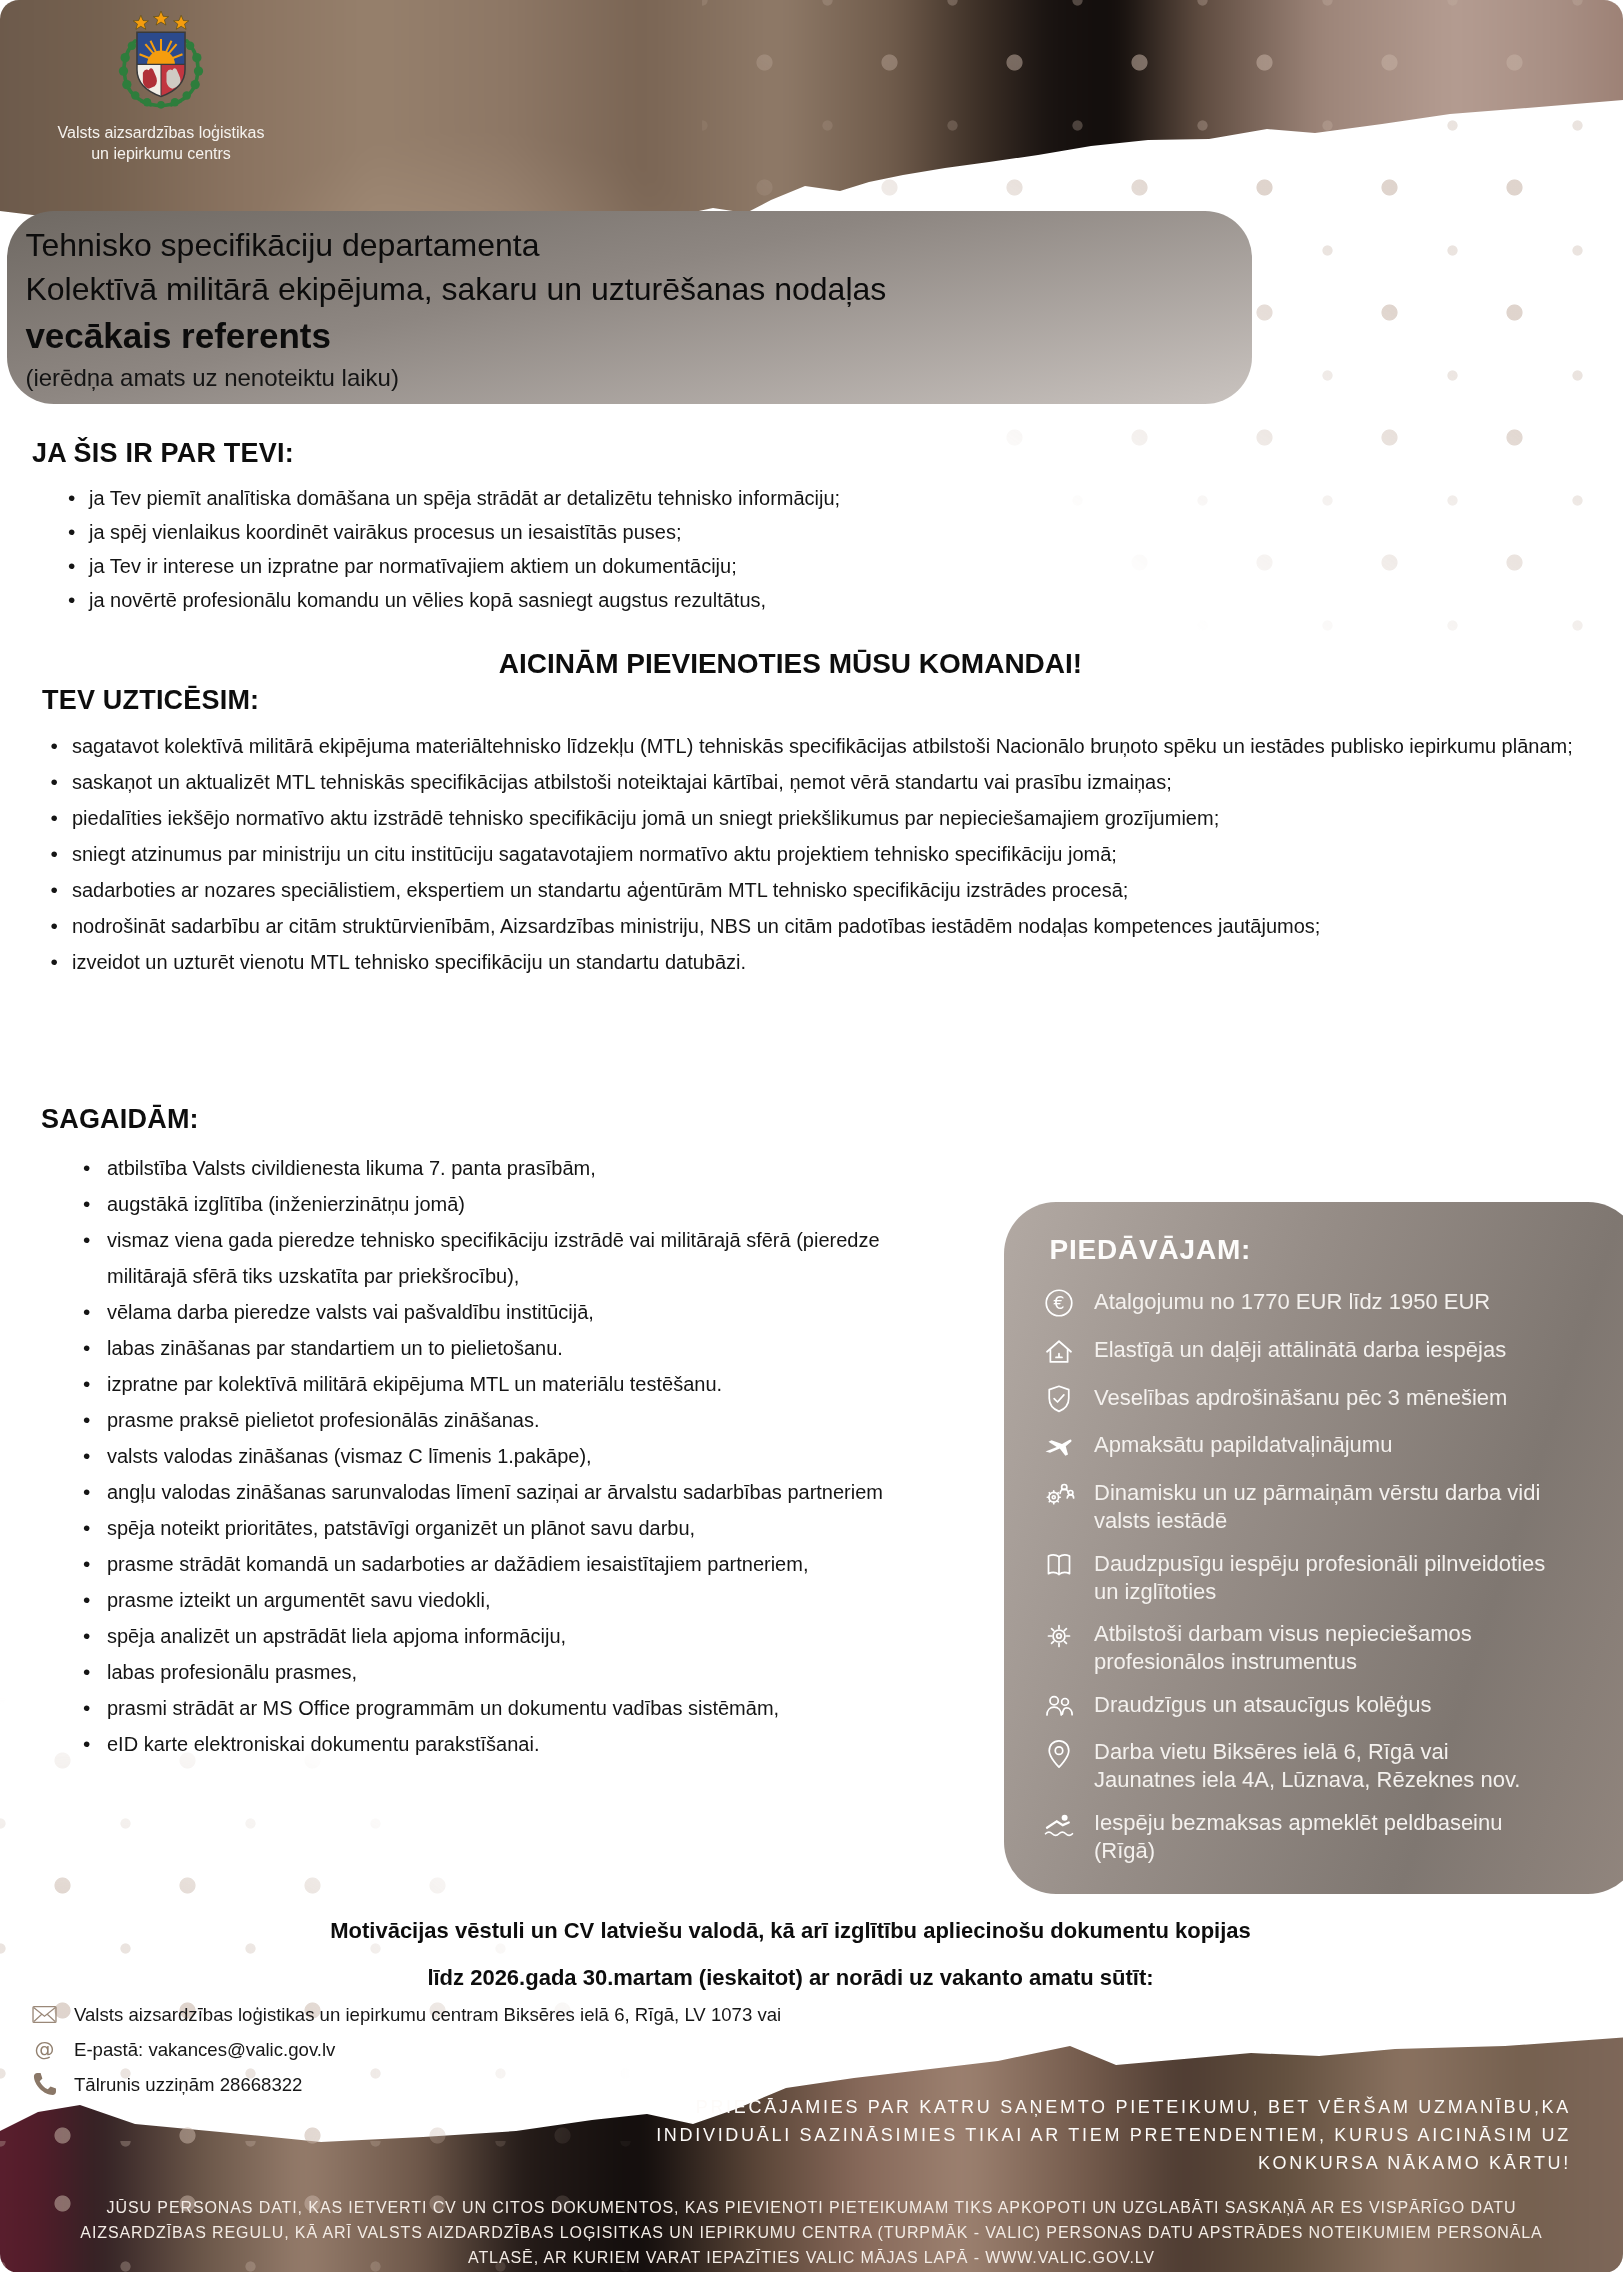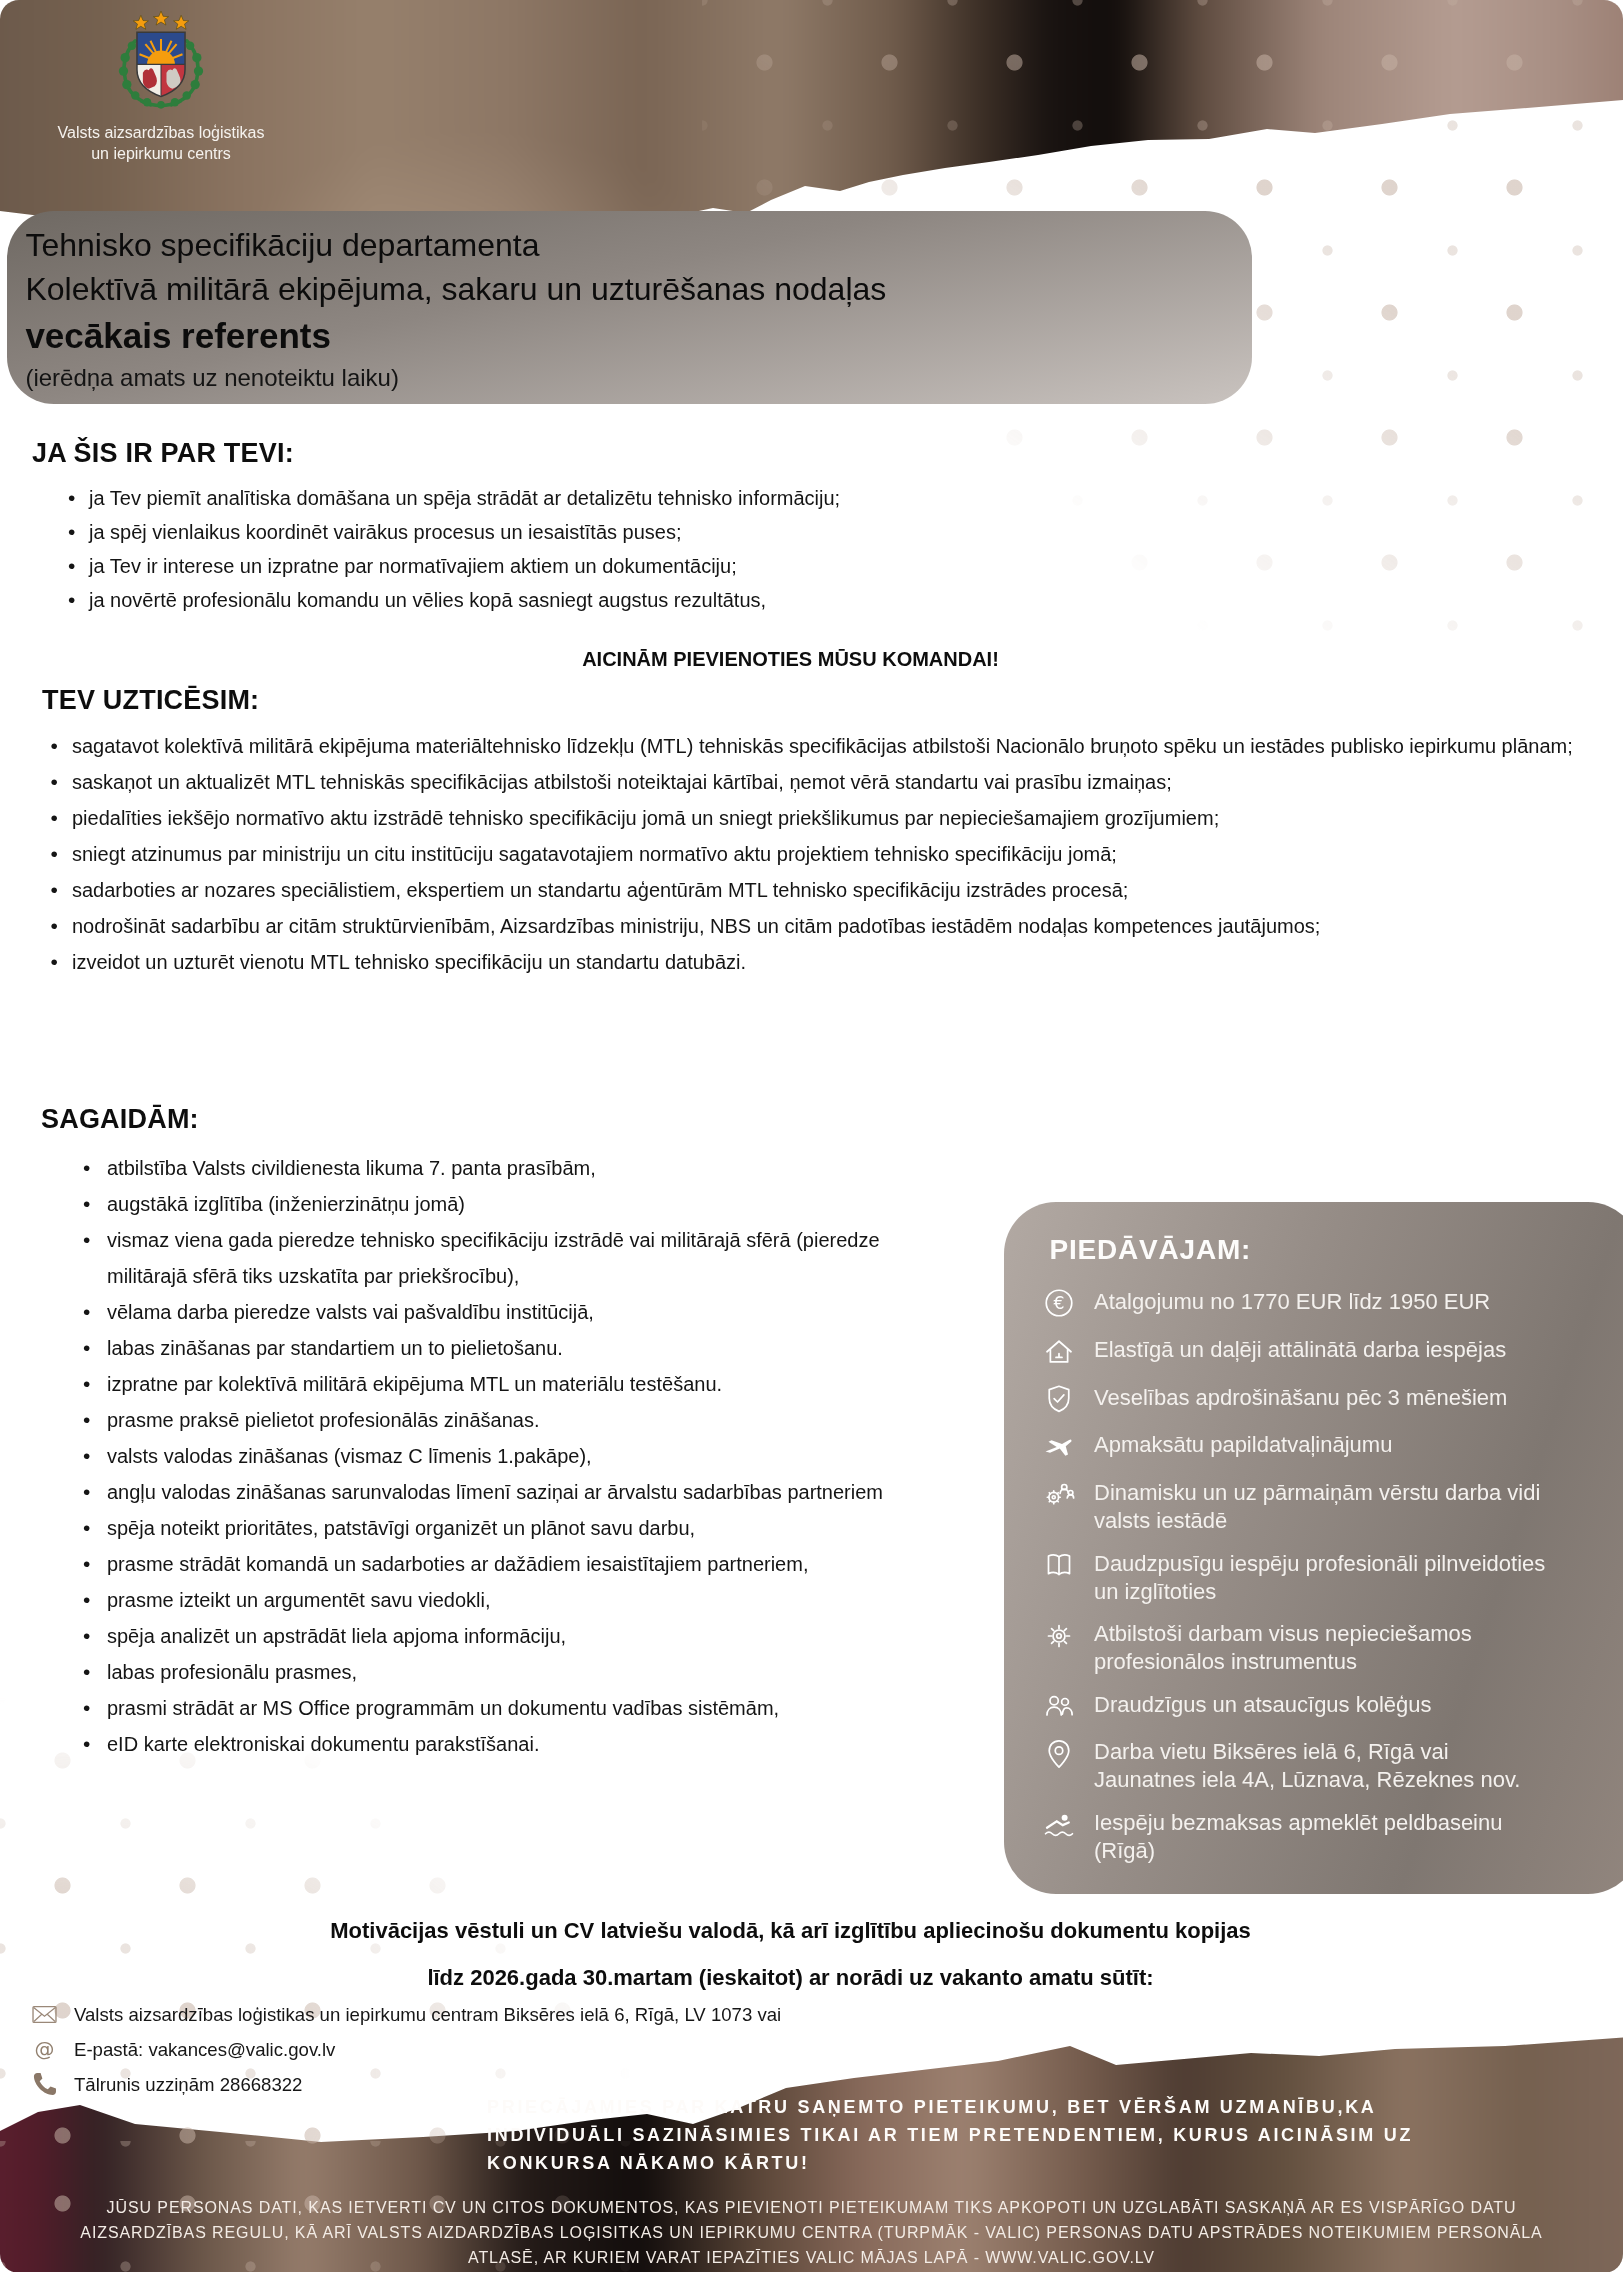--- a/index.html
+++ b/index.html
@@ -55,21 +55,21 @@
   .h-section{font-size:27px;font-weight:bold;letter-spacing:0.2px;color:#0e0e0e;}
   ul.blist{list-style:none;margin:0;padding:0;}
   ul.blist li{position:relative;font-size:20px;color:#151515;}
   ul.blist li::before{content:"•";position:absolute;font-size:21px;}
 
   #ja-block{left:32px;top:438px;width:1560px;}
   #ja-block ul{margin-top:12px;}
   #ja-block li{line-height:34px;padding-left:57px;}
   #ja-block li::before{left:36px;}
 
-  #invite-heading{left:0;top:648px;width:1581px;text-align:center;font-size:20px;font-weight:bold;color:#0e0e0e;}
+  #invite-heading{left:0;top:648px;width:1581px;text-align:center;font-size:28px;font-weight:bold;color:#0e0e0e;}
 
   #tev-block{left:42px;top:685px;width:1546px;}
   #tev-block ul{margin-top:12px;}
   #tev-block li{line-height:36px;padding-left:30px;text-align:justify;}
   #tev-block li::before{left:8.5px;}
 
   #sagaidam-block{left:41px;top:1104px;width:917px;}
   #sagaidam-block ul{margin-top:15px;}
   #sagaidam-block li{line-height:36px;padding-left:66px;}
   #sagaidam-block li::before{left:42px;}
@@ -88,22 +88,22 @@
   
   #apply-block{left:0;top:1907px;width:1581px;text-align:center;font-weight:bold;
     font-size:22px;line-height:47px;color:#0d0d0d;}
   #contacts{left:30px;top:1997px;}
   .contact-row{display:flex;align-items:center;gap:15px;height:35px;}
   .cicon{flex:none;width:29px;height:29px;}
   .cicon svg{width:29px;height:29px;}
   .ctext{font-size:18.6px;color:#161616;}
 
   
-  #footer-notice{right:37px;top:2093px;width:1099px;text-align:left;z-index:7;
-    color:#fdfbf9;font-weight:bold;font-size:18px;letter-spacing:2.7px;line-height:28px;}
+  #footer-notice{right:52px;top:2093px;width:1099px;text-align:right;z-index:7;
+    color:#fdfbf9;font-weight:normal;font-size:18px;letter-spacing:2.7px;line-height:28px;}
   #footer-privacy{left:0;top:2195px;width:1623px;text-align:center;z-index:7;
     color:#f3ece6;font-size:16px;letter-spacing:0.9px;line-height:25px;}
 </style>
 </head>
 <body>
 
 <div id="page">
 
   <div class="photo" id="photo-top">
     <div class="photo-fill"></div>

